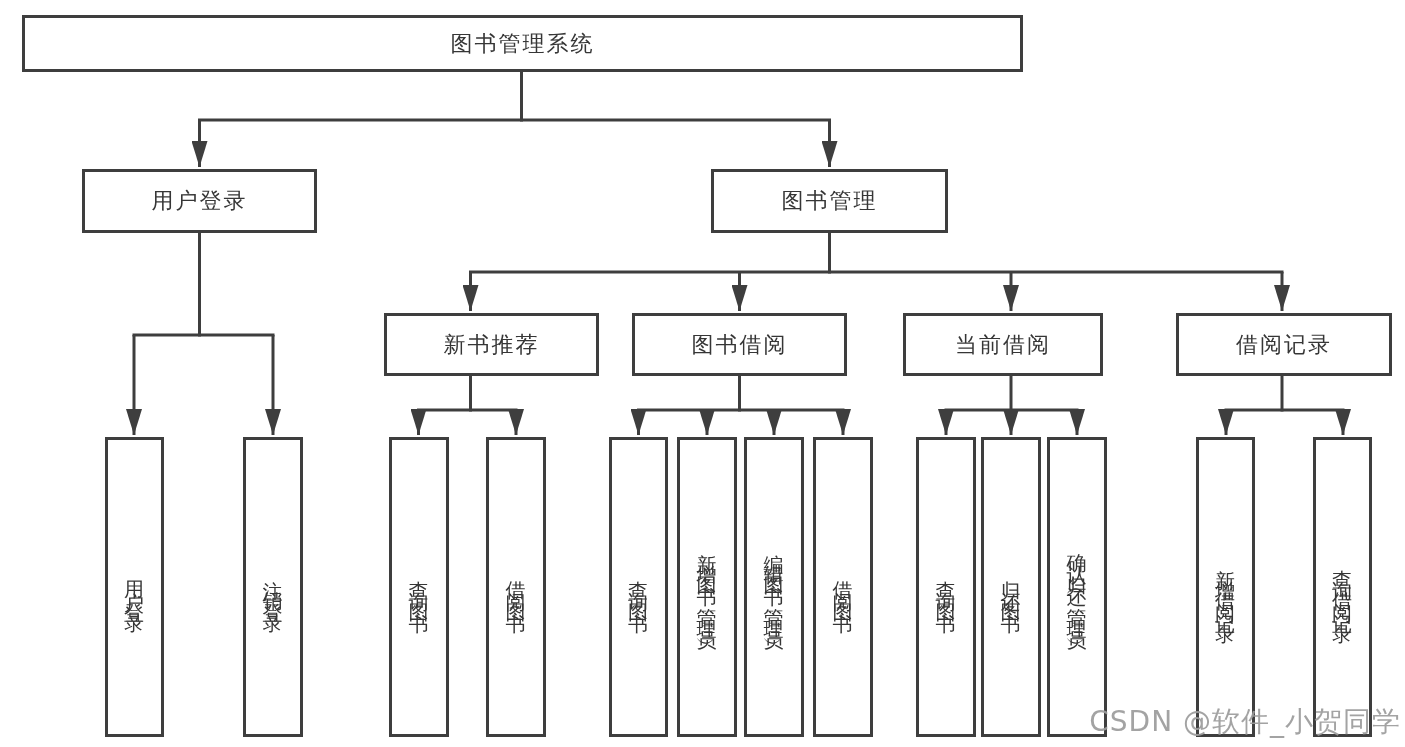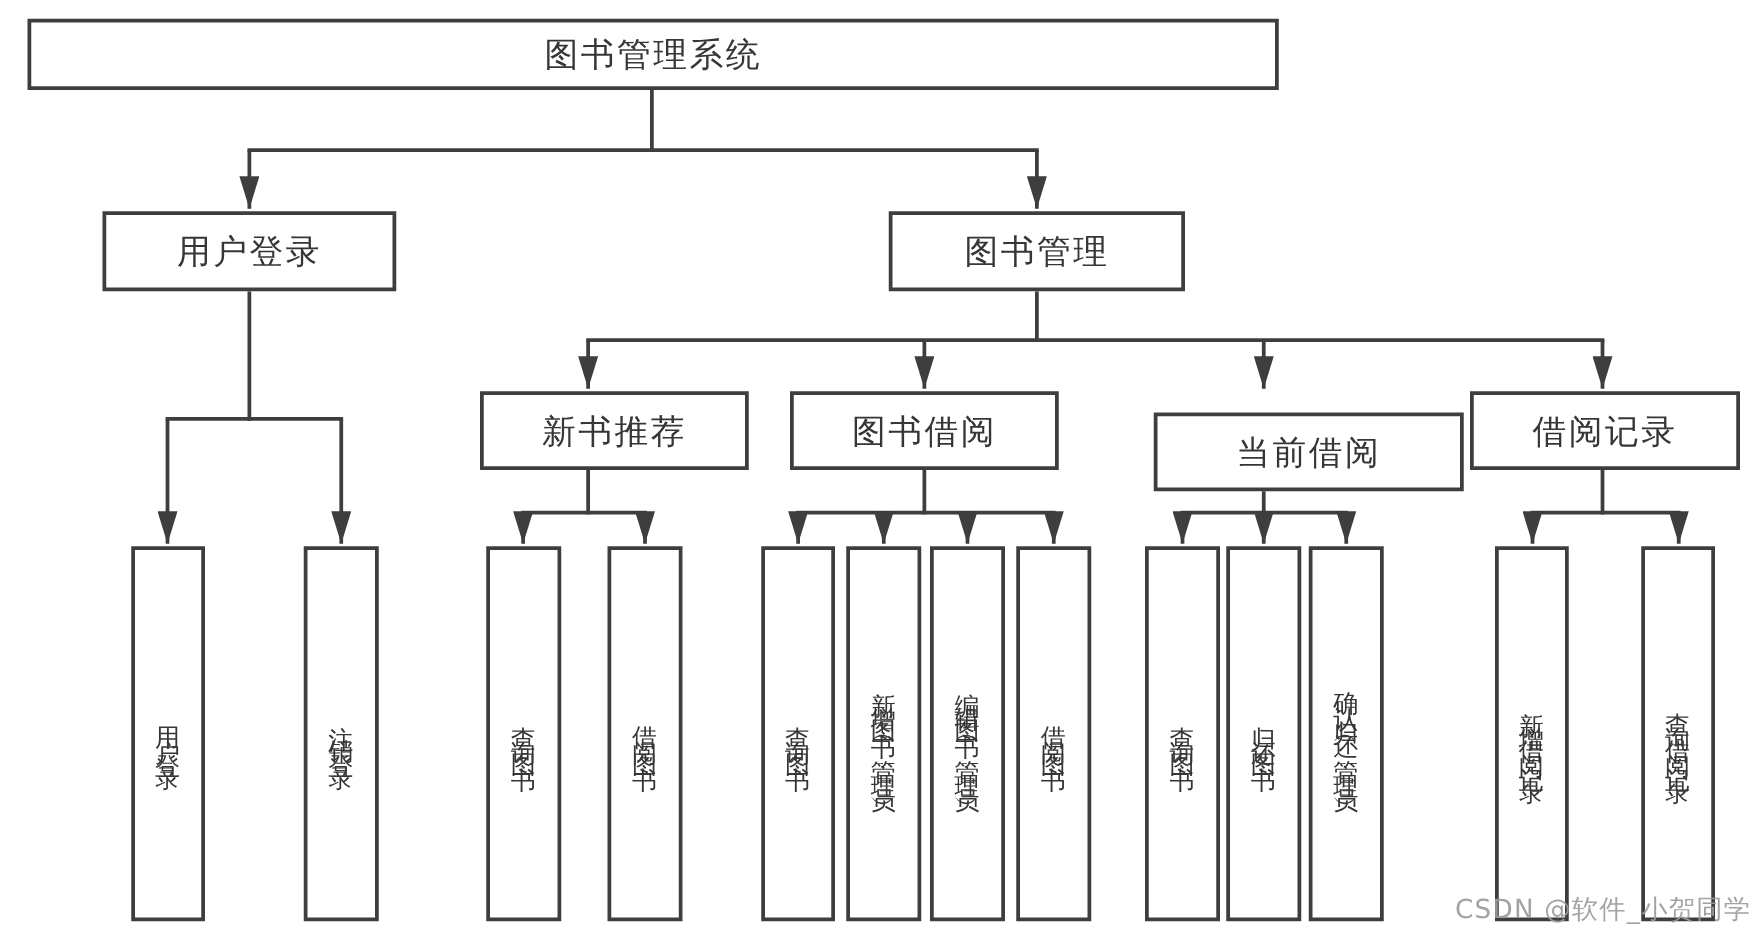--- a/index.html
+++ b/index.html
@@ -19,34 +19,34 @@
   .node {
     position: absolute;
     box-sizing: border-box;
     border: 3px solid #3e3e3e;
     background: #ffffff;
     display: flex;
     align-items: center;
     justify-content: center;
     color: #363636;
   }
-  .hnode { font-size: 27px; letter-spacing: 2px; white-space: nowrap; }
+  .hnode { font-size: 22px; letter-spacing: 2px; white-space: nowrap; }
   .vnode .vlabel {
     writing-mode: vertical-rl;
     text-orientation: mixed;
     font-size: 20px;
     line-height: 1;
     letter-spacing: 11px;
     white-space: nowrap;
   }
   .watermark {
     position: absolute;
     right: 4px;
     bottom: 6px;
-    font-size: 21px;
+    font-size: 28px;
     letter-spacing: 1px;
     color: #9c9c9c;
     opacity: 0.92;
     z-index: 5;
     white-space: nowrap;
   }
 </style>
 </head>
 <body>
 
@@ -124,21 +124,21 @@
   <div class="node hnode" style="left:711px; top:169px; width:237px; height:64px;">
     <span>图书管理</span>
   </div>
 
   <div class="node hnode" style="left:363px; top:313px; width:215px; height:63px;margin-left:21px;">
     <span>新书推荐</span>
   </div>
   <div class="node hnode" style="left:632px; top:313px; width:215px; height:63px;">
     <span>图书借阅</span>
   </div>
-  <div class="node hnode" style="left:923px; top:313px; width:248px; height:63px;margin-top:17px;">
+  <div class="node hnode" style="left:903px; top:313px; width:200px; height:63px;">
     <span>当前借阅</span>
   </div>
   <div class="node hnode" style="left:1176px; top:313px; width:216px; height:63px;">
     <span>借阅记录</span>
   </div>
 
   <div class="node vnode" style="left:105px; top:437px; width:59px; height:300px;">
     <span class="vlabel">用户登录</span>
   </div>
   <div class="node vnode" style="left:243px; top:437px; width:60px; height:300px;">

